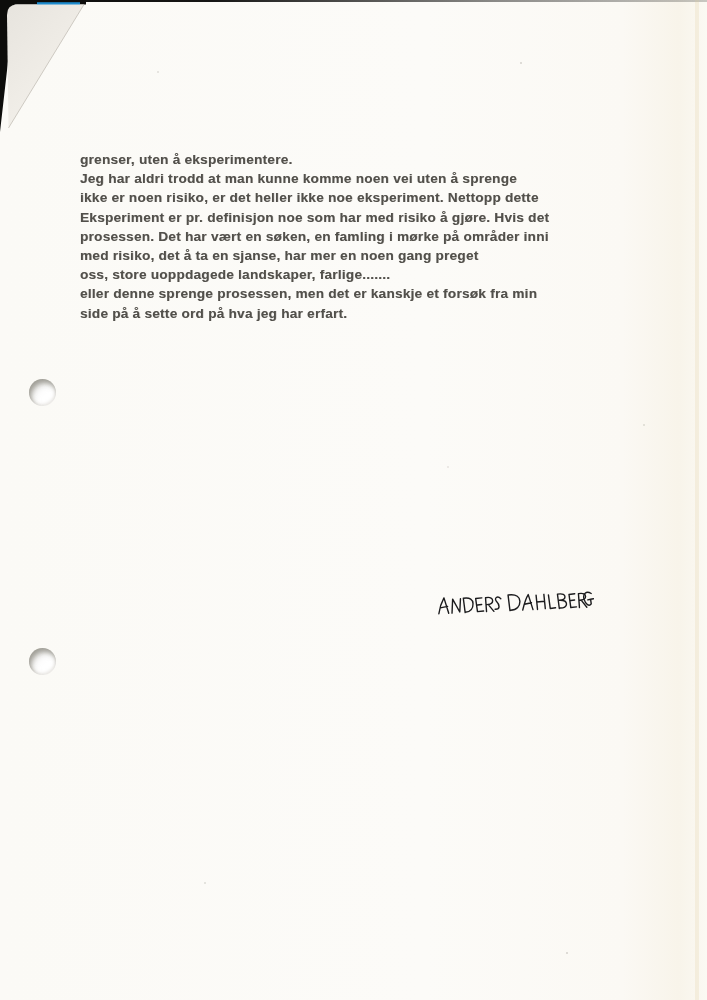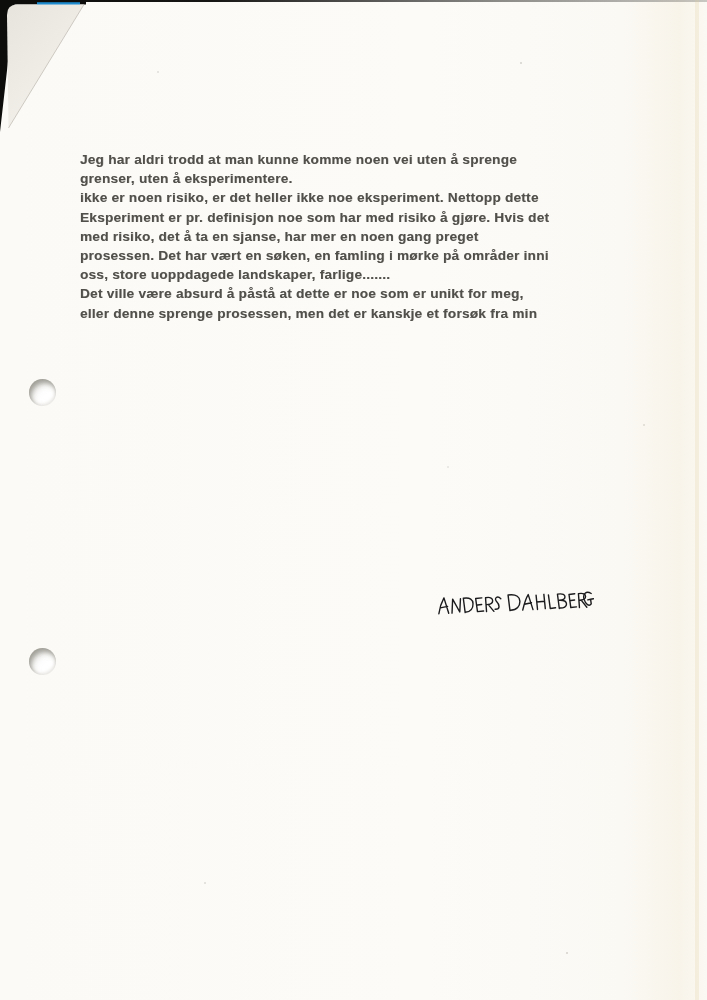--- a/index.html
+++ b/index.html
@@ -127,29 +127,29 @@
     </defs>
     <path d="M0 0 H86 V4.5 H14.5 L0 132 Z" fill="#0d0d0b"></path>
     <rect x="37" y="2.2" width="43" height="2.8" fill="#1d8bcd"></rect>
     <path d="M17 4.5 L84 4.5 L8.5 128 L7 15 Q7 4.5 17 4.5 Z" fill="url(#gGrey)"></path>
     <line x1="84" y1="4.5" x2="8.5" y2="128" stroke="rgba(165,160,150,0.5)" stroke-width="1"></line>
   </svg>
 
   <div class="right-edge-band"></div>
 
   <div class="text-block">
+    <div class="text-line">grenser, uten å eksperimentere.</div>
     <div class="text-line">Jeg har aldri trodd at man kunne komme noen vei uten å sprenge</div>
-    <div class="text-line">grenser, uten å eksperimentere.</div>
     <div class="text-line">ikke er noen risiko, er det heller ikke noe eksperiment. Nettopp dette</div>
     <div class="text-line">Eksperiment er pr. definisjon noe som har med risiko å gjøre. Hvis det</div>
+    <div class="text-line">prosessen. Det har vært en søken, en famling i mørke på områder inni</div>
     <div class="text-line">med risiko, det å ta en sjanse, har mer en noen gang preget</div>
-    <div class="text-line">prosessen. Det har vært en søken, en famling i mørke på områder inni</div>
     <div class="text-line">oss, store uoppdagede landskaper, farlige.......</div>
-    <div class="text-line">Det ville være absurd å påstå at dette er noe som er unikt for meg,</div>
     <div class="text-line">eller denne sprenge prosessen, men det er kanskje et forsøk fra min</div>
+    <div class="text-line">side på å sette ord på hva jeg har erfart.</div>
   </div>
 
   <div class="hole hole-top"></div>
   <div class="hole hole-bottom"></div>
 
   <div class="signature">
     <svg width="158" height="28" viewBox="0 0 192 34">
       <g fill="none" stroke="#1b1b1d" stroke-width="1.7" stroke-linecap="round" stroke-linejoin="round" transform="rotate(-2.5 96 17)">
 
         <path d="M3 26 C4 20 7 12 10 7 L15 26 M5 19 L14 17.5"></path>

